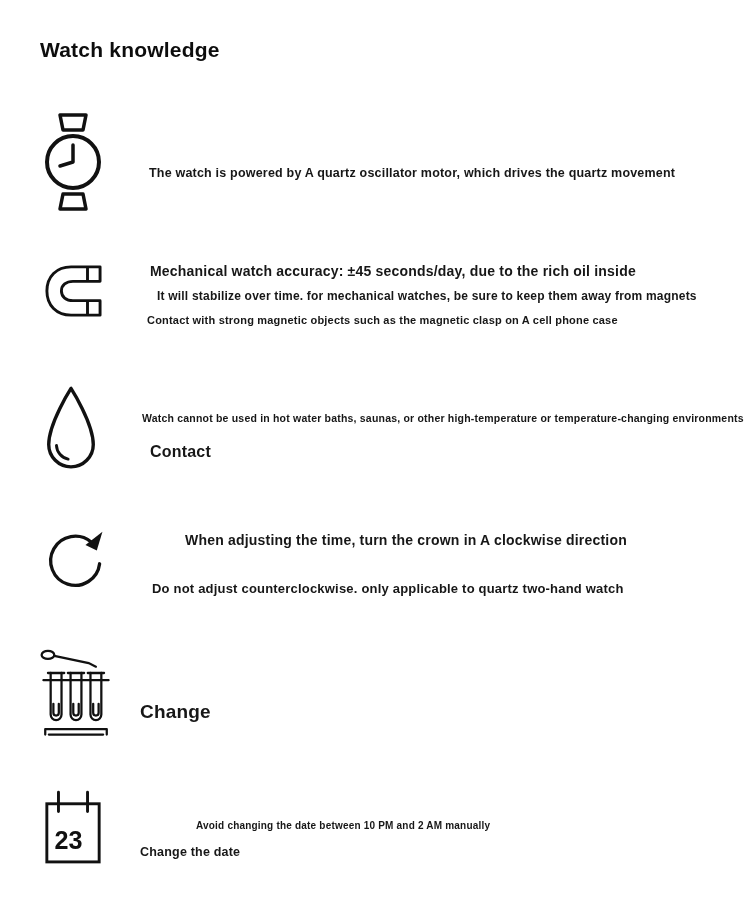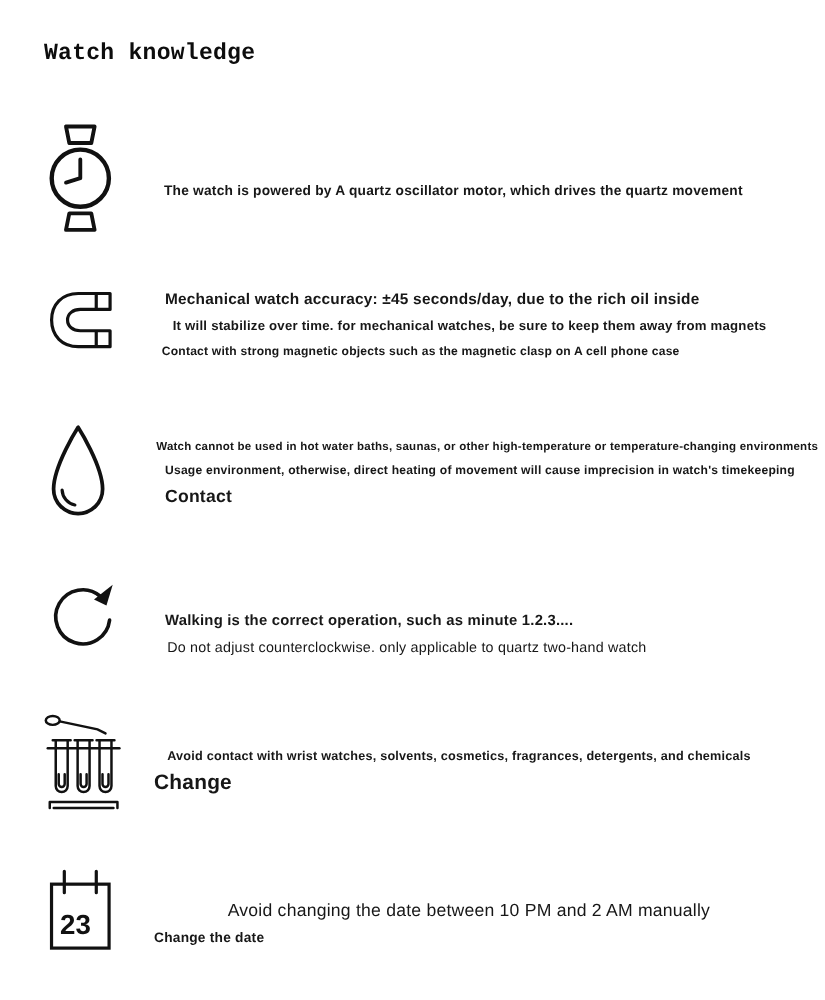--- a/index.html
+++ b/index.html
@@ -11,21 +11,20 @@
     font-family: "Liberation Sans", sans-serif;
     color: #111111;
     overflow: hidden;
   }
   .title {
     position: absolute;
     font-weight: 700;
     font-size: 21px;
     letter-spacing: 0.2px;
     color: #0d0d0d;
-    font-family: Liberation Mono, monospace;
   }
   .line {
     position: absolute;
     white-space: nowrap;
     color: #171717;
     letter-spacing: 0.2px;
   }
   .icon { position: absolute; }
   .icon svg { display: block; }
 </style>
@@ -55,56 +54,54 @@
   <div class="line" style="left:150px; top:263px; font-size:14px; font-weight:700;">Mechanical watch accuracy: ±45 seconds/day, due to the rich oil inside</div>
   <div class="line" style="left:157px; top:289px; font-size:12px; font-weight:700;">It will stabilize over time. for mechanical watches, be sure to keep them away from magnets</div>
   <div class="line" style="left:147px; top:314px; font-size:11px; font-weight:600;">Contact with strong magnetic objects such as the magnetic clasp on A cell phone case</div>
 
   <div class="icon" style="left:40px; top:383px;">
     <svg viewBox="0 0 64 98" width="62" height="96" aria-hidden="true">
       <path d="M32 5 C32 5 9 41 9 63 A23 23 0 0 0 55 63 C55 41 32 5 32 5 Z" fill="none" stroke="#111" stroke-width="3.5" stroke-linejoin="round"></path>
       <path d="M17 64 A15 15 0 0 0 29 78" fill="none" stroke="#111" stroke-width="3" stroke-linecap="round"></path>
     </svg>
   </div>
-  <div class="line" style="left:142px; top:400px; font-size:10.5px; font-weight:600;">Watch cannot be used in hot water baths, saunas, or other high-temperature or temperature-changing environments</div>
-  <div class="line" style="left:150px; top:422px; font-size:11px; font-weight:600;">Usage environment, otherwise, direct heating of movement will cause imprecision in watch's timekeeping</div>
+  <div class="line" style="left:142px; top:412px; font-size:10.5px; font-weight:600;">Watch cannot be used in hot water baths, saunas, or other high-temperature or temperature-changing environments</div>
   <div class="line" style="left:150px; top:443px; font-size:16px; font-weight:700;">Contact</div>
 
   <div class="icon" style="left:42px; top:522px;">
     <svg viewBox="0 0 72 80" width="68" height="76" aria-hidden="true">
       <path d="M52 21 A26 26 0 1 0 61 44" fill="none" stroke="#111" stroke-width="3.5" stroke-linecap="round"></path>
       <polygon points="46,24 64,10 58,30" fill="#111"></polygon>
     </svg>
   </div>
-  <div class="line" style="left:150px; top:556px; font-size:13.5px; font-weight:700;">Walking is the correct operation, such as minute 1.2.3....</div>
-  <div class="line" style="left:152px; top:581px; font-size:13px; font-weight:400;">Do not adjust counterclockwise. only applicable to quartz two-hand watch</div>
+  <div class="line" style="left:185px; top:532px; font-size:14px; font-weight:700;">When adjusting the time, turn the crown in A clockwise direction</div>
+  <div class="line" style="left:152px; top:581px; font-size:13px; font-weight:700;">Do not adjust counterclockwise. only applicable to quartz two-hand watch</div>
 
   <div class="icon" style="left:38px; top:645px;">
     <svg viewBox="0 0 84 102" width="76" height="94" aria-hidden="true">
       <g fill="none" stroke="#111" stroke-width="2.5" stroke-linecap="round">
         <ellipse cx="11" cy="10" rx="7" ry="4.5"></ellipse>
         <path d="M18 11 L56 19 l8 4"></path>
         <path d="M11 30 h18 M33 30 h18 M55 30 h18"></path>
         <path d="M14 30 v46 a6 6 0 0 0 12 0 v-46"></path>
         <path d="M36 30 v46 a6 6 0 0 0 12 0 v-46"></path>
         <path d="M58 30 v46 a6 6 0 0 0 12 0 v-46"></path>
         <path d="M17 64 v10 a3 3 0 0 0 6 0 v-10"></path>
         <path d="M39 64 v10 a3 3 0 0 0 6 0 v-10"></path>
         <path d="M61 64 v10 a3 3 0 0 0 6 0 v-10"></path>
         <path d="M6 38 h72"></path>
         <path d="M8 92 h68 M12 98 h60 M8 92 v6 M76 92 v6"></path>
       </g>
     </svg>
   </div>
-  <div class="line" style="left:152px; top:682px; font-size:11.5px; font-weight:600;">Avoid contact with wrist watches, solvents, cosmetics, fragrances, detergents, and chemicals</div>
   <div class="line" style="left:140px; top:701px; font-size:19px; font-weight:700;">Change</div>
 
   <div class="icon" style="left:42px; top:788px;text-align:right;">
     <svg viewBox="0 0 64 82" width="62" height="80" aria-hidden="true">
       <rect x="5" y="16" width="54" height="60" fill="none" stroke="#111" stroke-width="3"></rect>
       <path d="M17 4 V24 M47 4 V24" fill="none" stroke="#111" stroke-width="3" stroke-linecap="round"></path>
       <text x="13" y="63" font-size="26" font-weight="600" fill="#111">23</text>
     </svg>
   </div>
-  <div class="line" style="left:207px; top:820px; font-size:16px; font-weight:400;">Avoid changing the date between 10 PM and 2 AM manually</div>
+  <div class="line" style="left:196px; top:820px; font-size:10px; font-weight:700;">Avoid changing the date between 10 PM and 2 AM manually</div>
   <div class="line" style="left:140px; top:845px; font-size:12.5px; font-weight:700;">Change the date</div>
 
 </div>
 
 </body></html>

